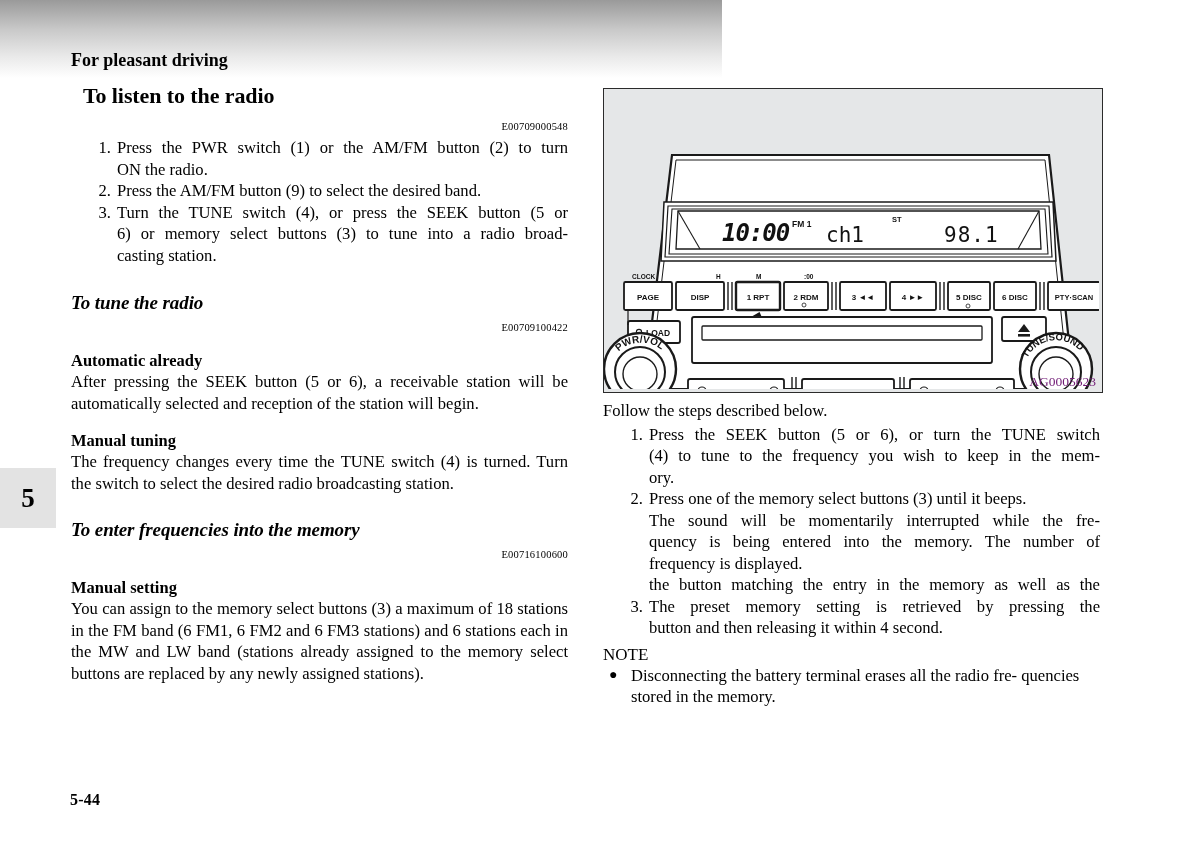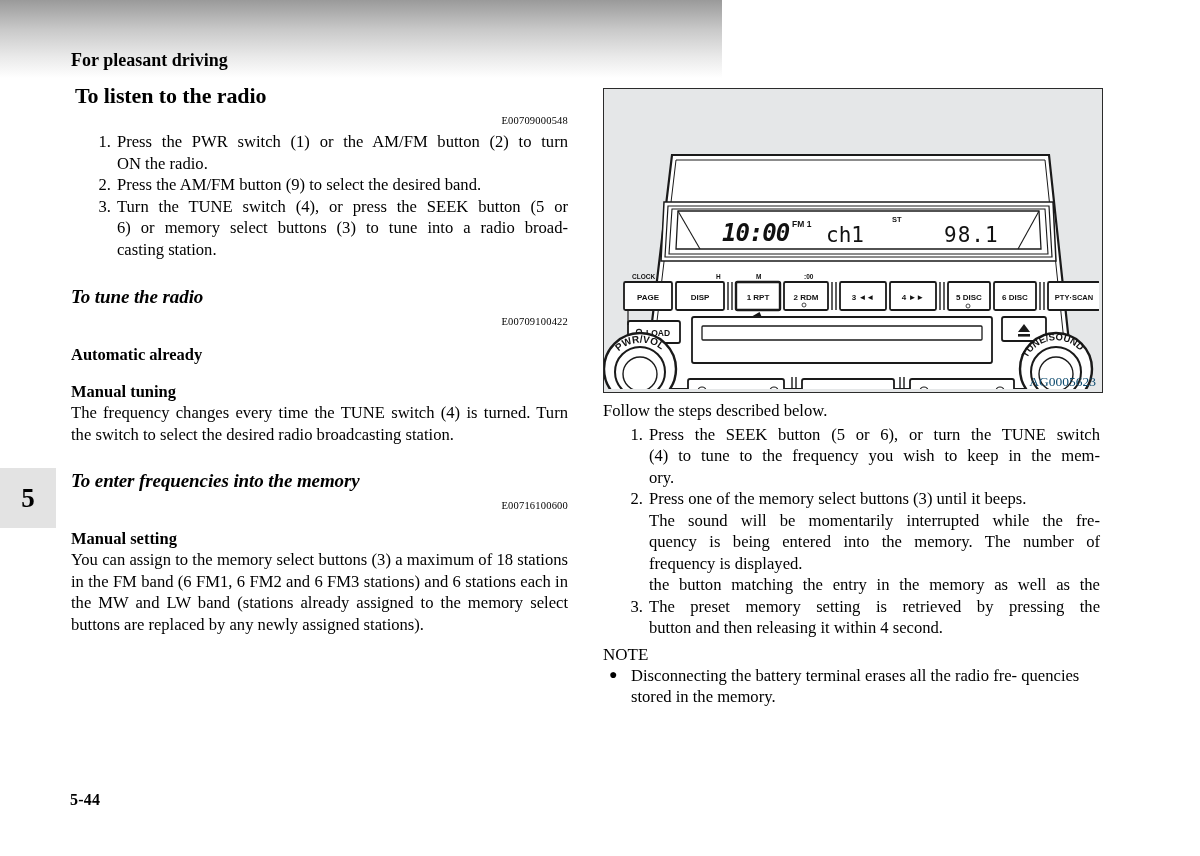--- a/index.html
+++ b/index.html
@@ -53,21 +53,21 @@
   #right-column { left: 603px; }
 
   
   .running-head {
     position: absolute;
     left: 71px; top: 50px;
     font-weight: bold;
     font-size: 18px;
   }
   h1.section-title {
-    margin: 4px;
+    margin: 12px;
     font-size: 22px;
     font-weight: bold;
     letter-spacing: -0.1px;
   }
   h2.sub-title {
     margin: 0;
     font-size: 19px;
     font-weight: bold;
     font-style: italic;
     letter-spacing: -0.1px;
@@ -145,21 +145,21 @@
     background: #e5e7e8;
     overflow: hidden;
   }
   #figure-svg { display: block; }
   #figure-caption {
     position: absolute;
     right: 6px;
     bottom: 2px;
     font-size: 13.5px;
     font-family: "Liberation Serif", serif;
-    color: #0c4a6e;
+    color: #701a75;
   }
 
   
   .lcd-seg {
     font-family: "DejaVu Sans Mono", monospace;
     font-style: italic;
     font-weight: bold;
   }
   .lcd-mono {
     font-family: "DejaVu Sans Mono", monospace;
@@ -204,20 +204,21 @@
       <span class="line just">6) or memory select buttons (3) to tune into a radio broad-</span>
       <span class="line">casting station.</span>
     </li>
   </ol>
 
   <h2 class="sub-title" style="margin-top:26px;">To tune the radio</h2>
 
   <div class="ecode" style="margin-top:8px;">E00709100422</div>
 
   <h3 class="para-title" style="margin-top:18px;">Automatic already</h3>
+  <p class="body-text">After pressing the SEEK button (5 or 6), a receivable station will be automatically selected and reception of the station will begin.</p>
 
   <h3 class="para-title" style="margin-top:17px;">Manual tuning</h3>
   <p class="body-text">The frequency changes every time the TUNE switch (4) is turned. Turn the switch to select the desired radio broadcasting station.</p>
 
   <h2 class="sub-title" style="margin-top:25px;">To enter frequencies into the memory</h2>
 
   <div class="ecode" style="margin-top:8px;">E00716100600</div>
 
   <h3 class="para-title" style="margin-top:18px;">Manual setting</h3>
   <p class="body-text">You can assign to the memory select buttons (3) a maximum of 18 stations in the FM band (6 FM1, 6 FM2 and 6 FM3 stations) and 6 stations each in the MW and LW band (stations already assigned to the memory select buttons are replaced by any newly assigned stations).</p>

